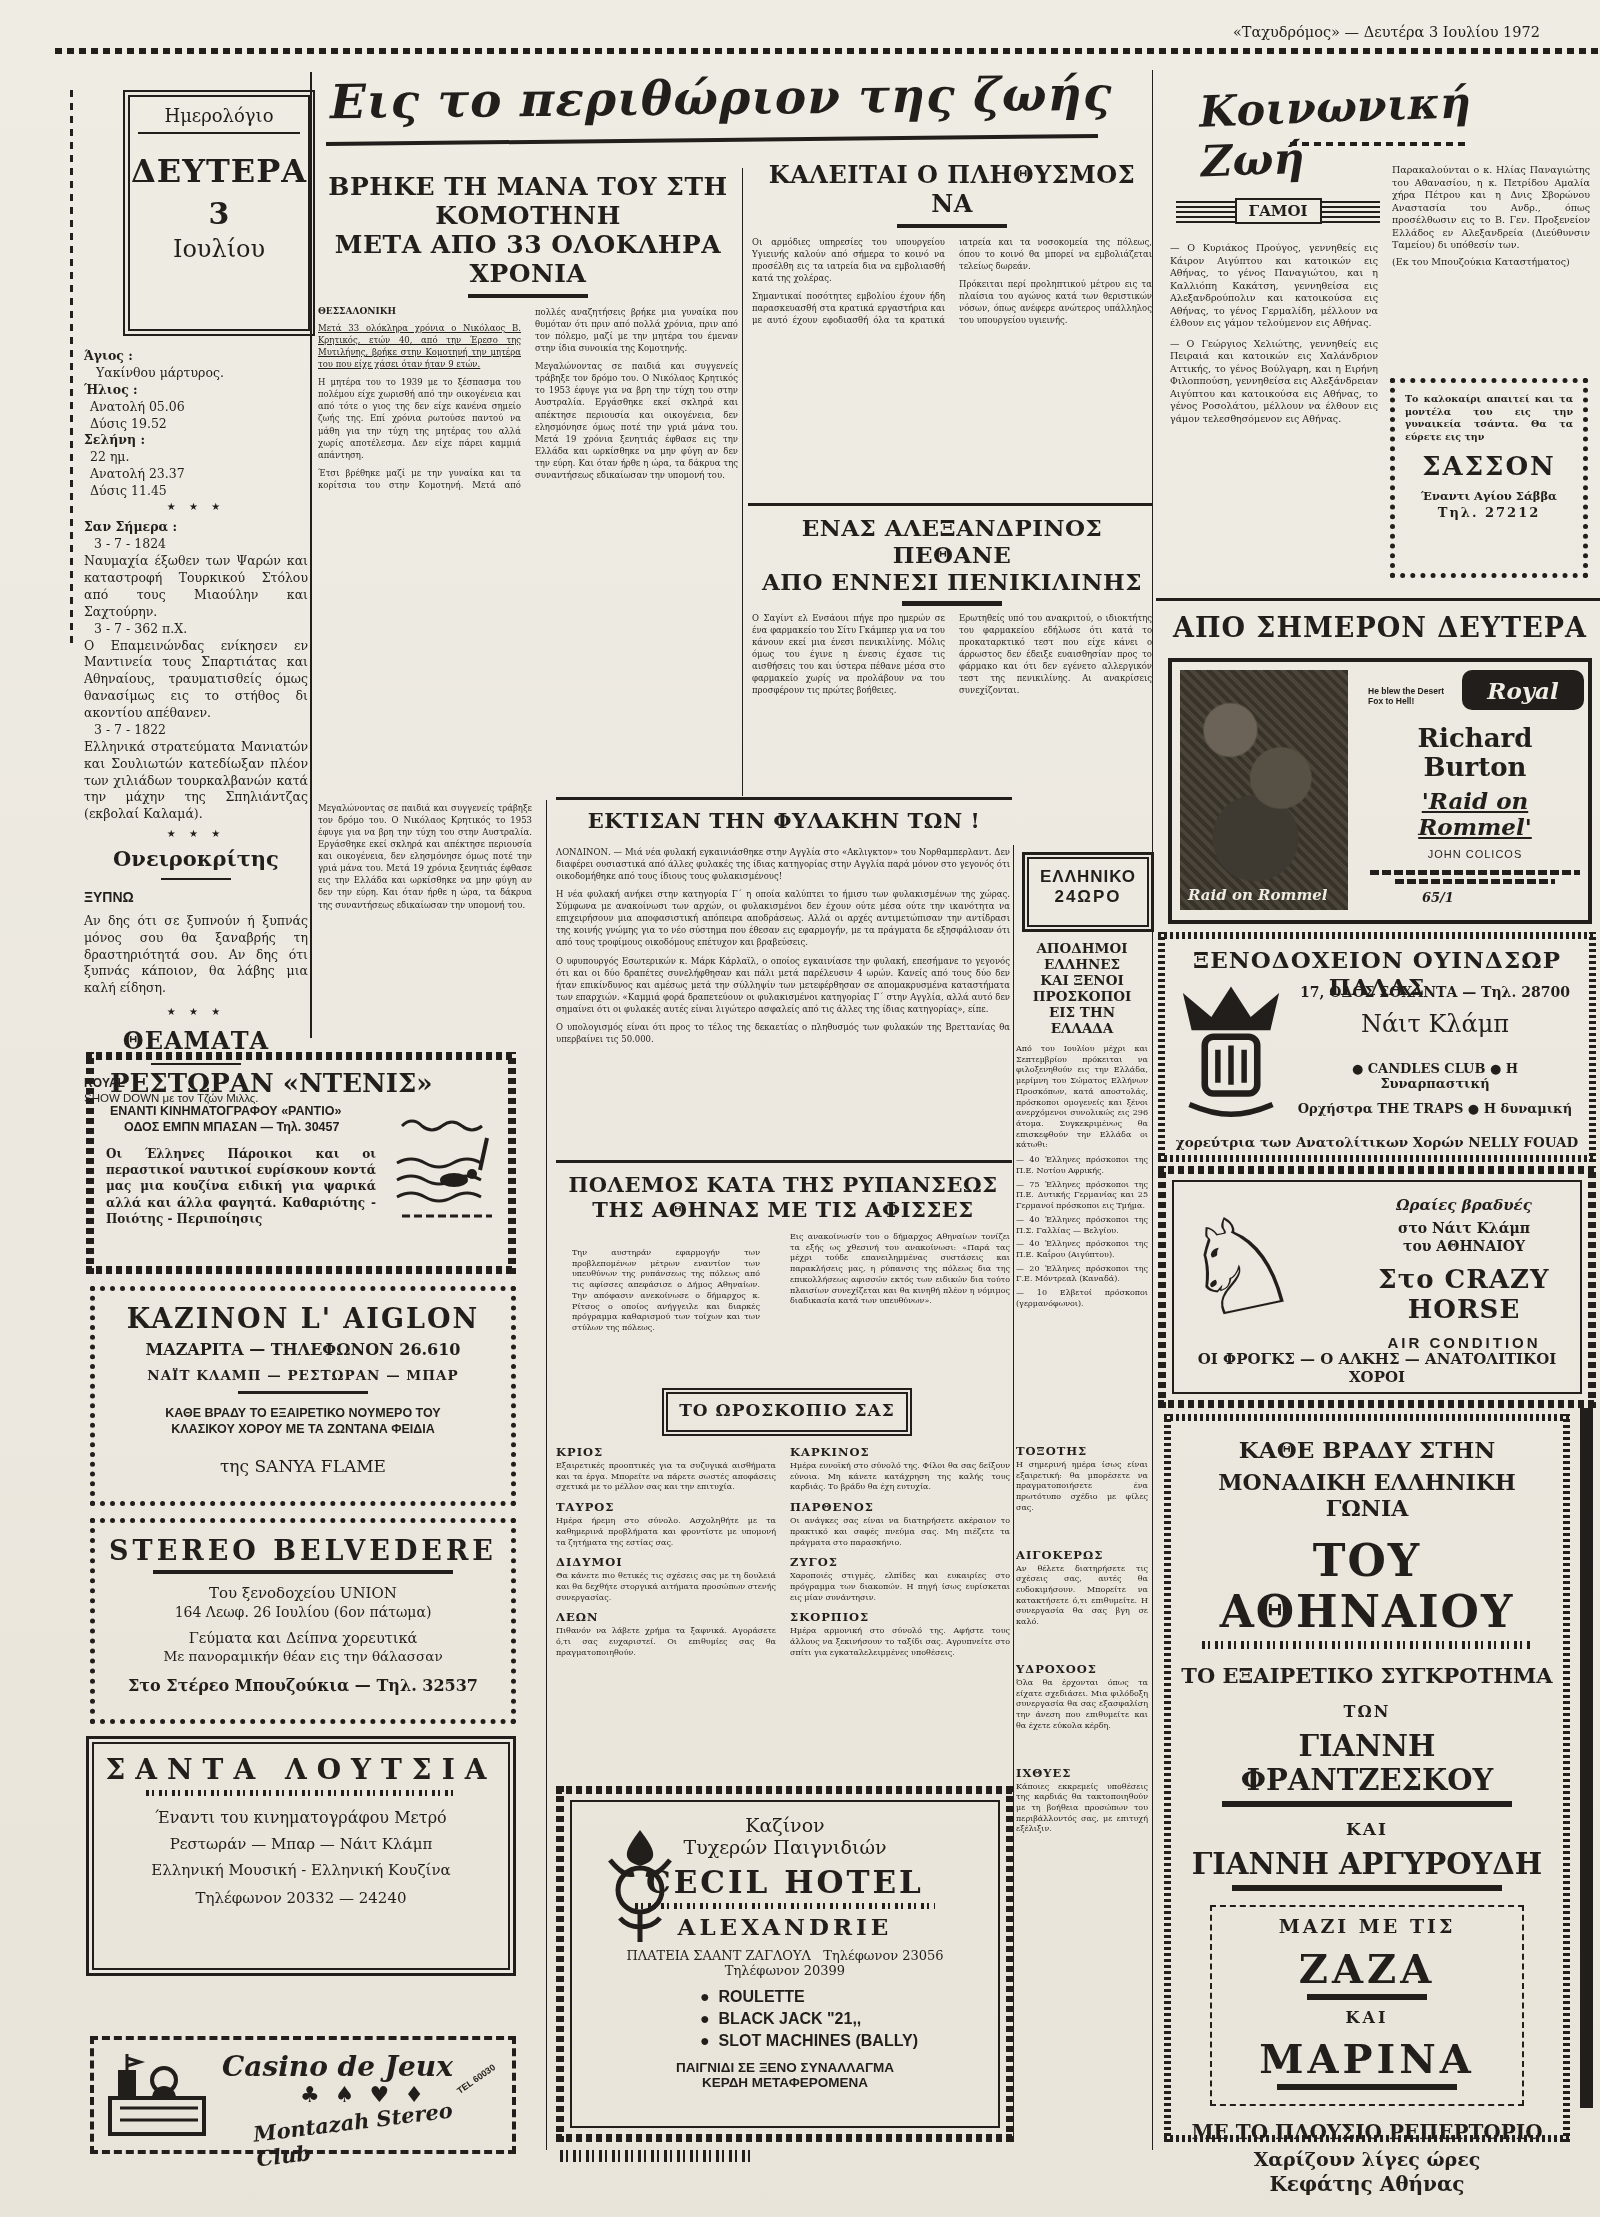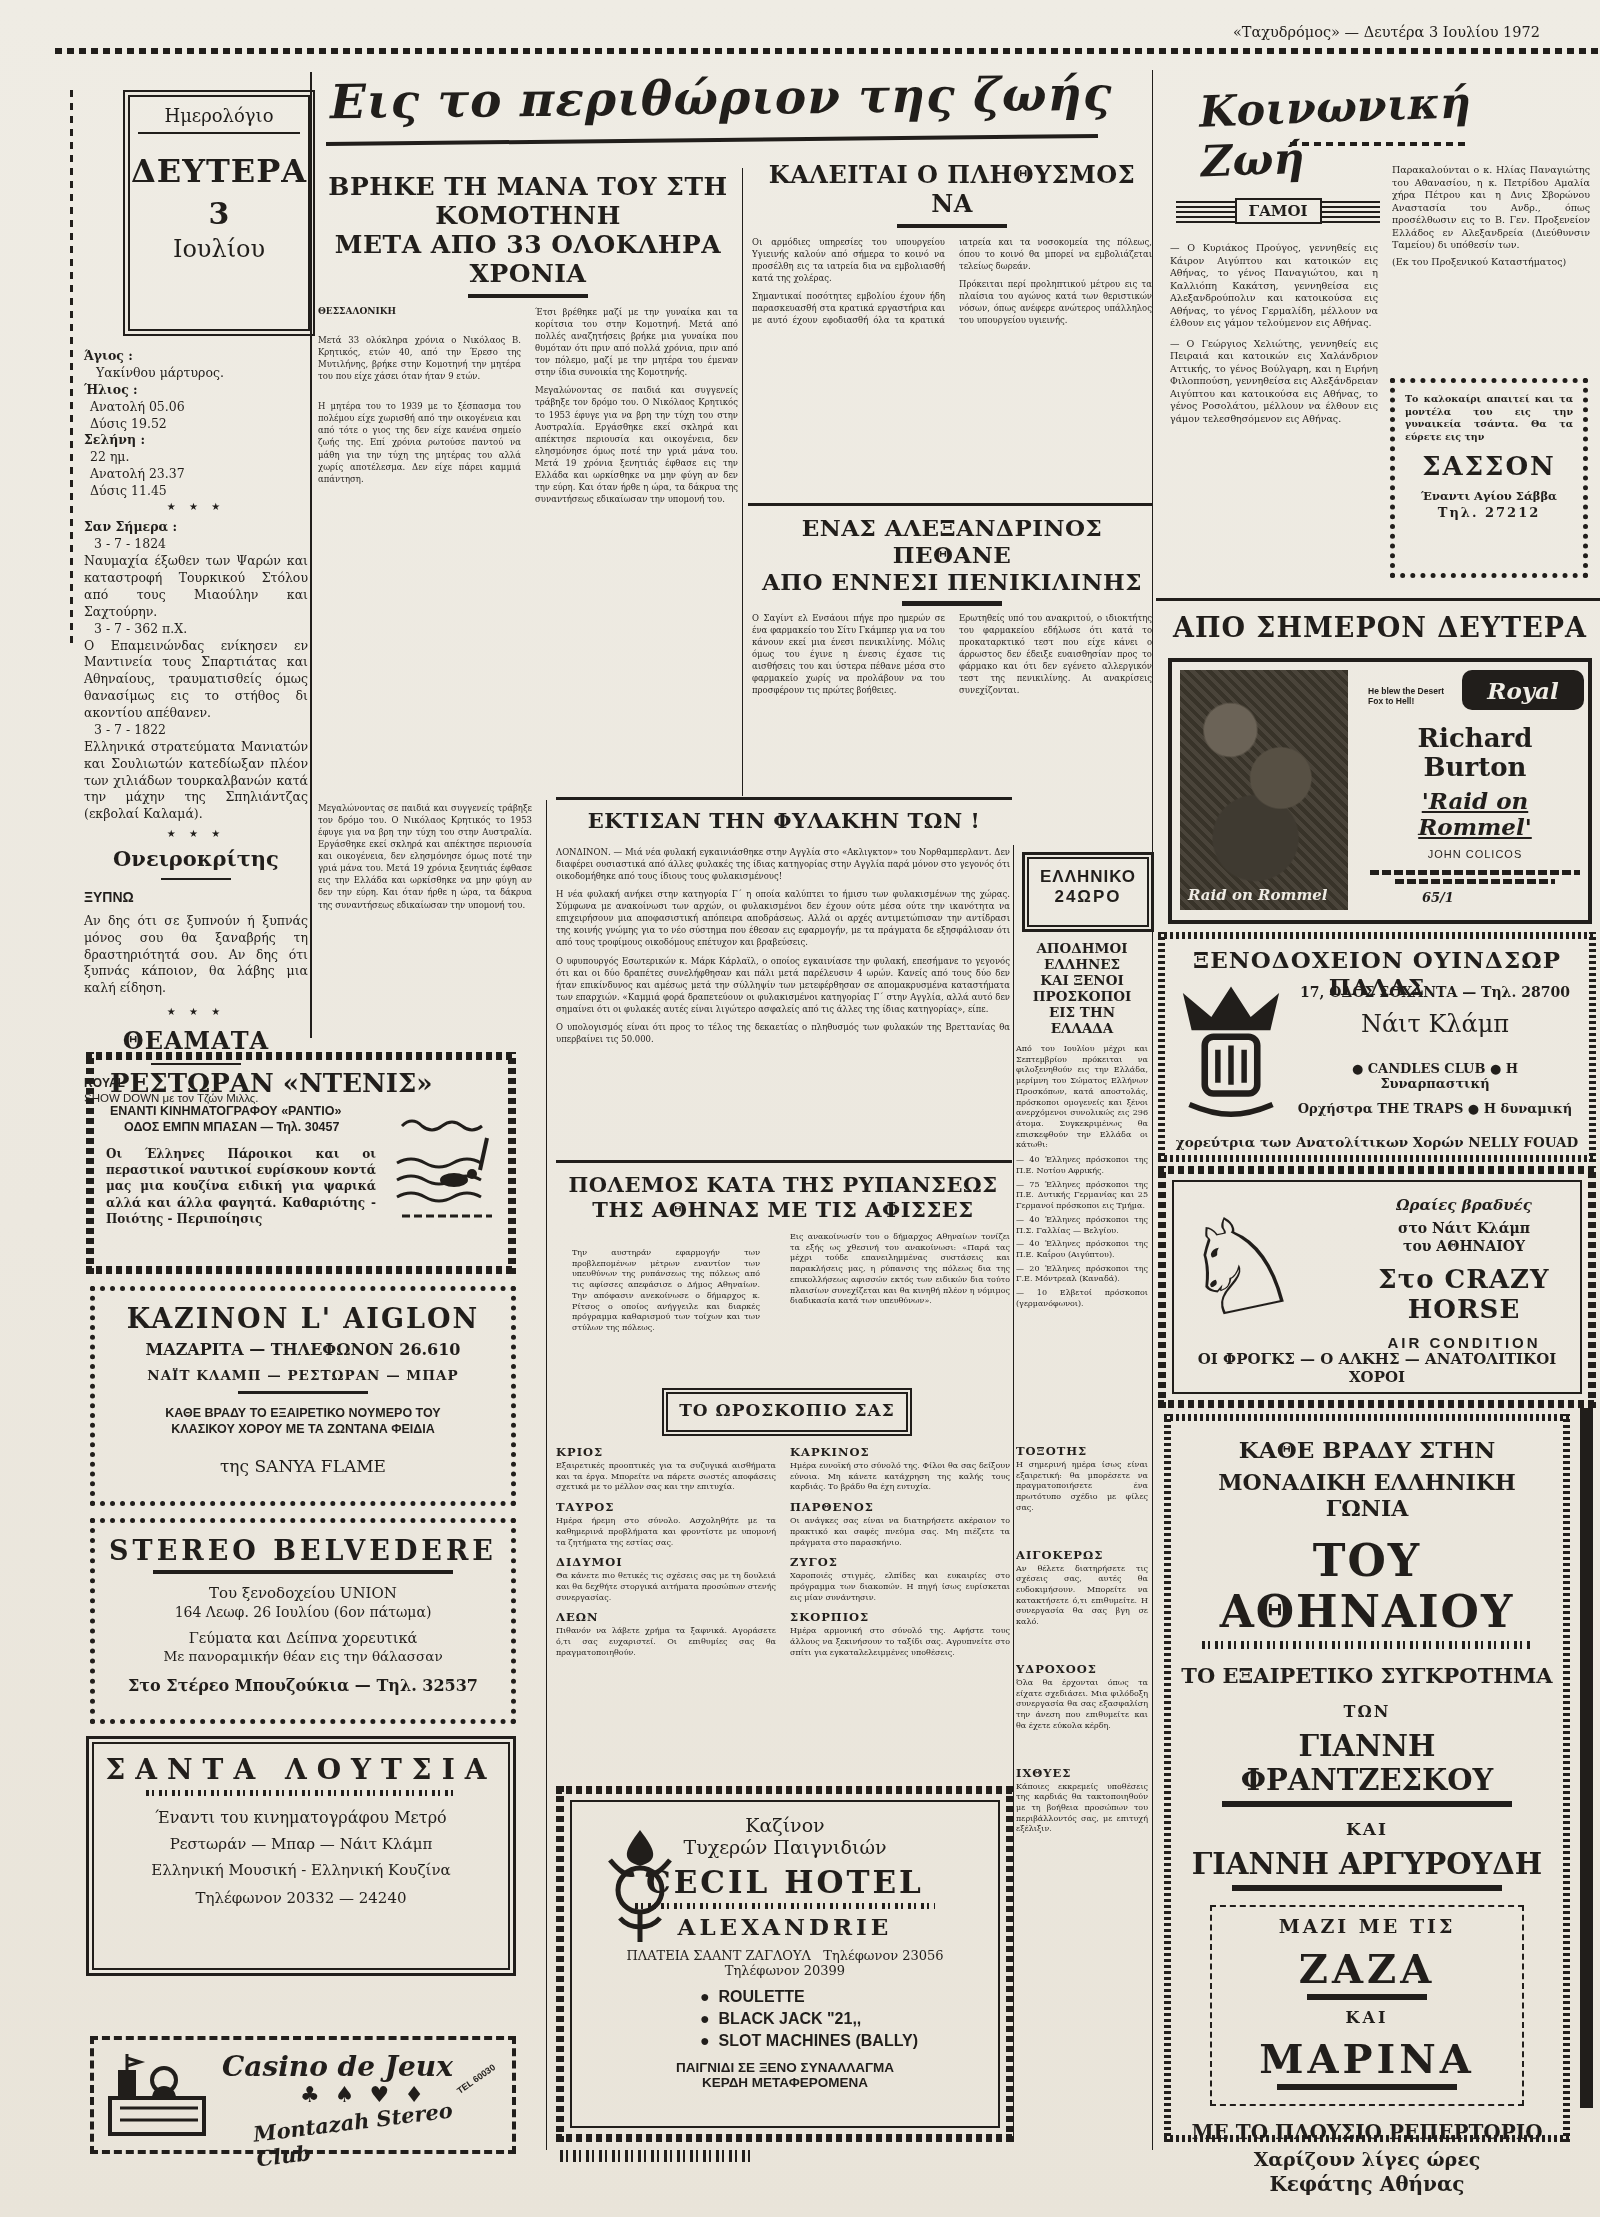--- a/index.html
+++ b/index.html
@@ -106,21 +106,21 @@
 
   <div class="abs script" style="left:330px;top:70px;width:790px;font-size:47px;letter-spacing:1px;transform:rotate(-.6deg);">Εις το περιθώριον της ζωής</div>
   <div class="abs ink" style="left:326px;top:138px;width:772px;height:4px;transform:rotate(-.6deg);"></div>
 
   <div class="abs" style="left:318px;top:172px;width:420px;">
     <div class="headline" style="font-size:25px;">ΒΡΗΚΕ ΤΗ ΜΑΝΑ ΤΟΥ ΣΤΗ ΚΟΜΟΤΗΝΗ</div>
     <div class="headline" style="font-size:25px;">ΜΕΤΑ ΑΠΟ 33 ΟΛΟΚΛΗΡΑ ΧΡΟΝΙΑ</div>
     <div class="minirule" style="width:120px;height:4px;"></div>
     <div class="cols2" style="height:520px;overflow:hidden;margin-top:8px;">
       <div class="b" style="font-size:9px;">ΘΕΣΣΑΛΟΝΙΚΗ</div>
-      <p class="t85" style="margin:18px 0;">Μετά 33 ολόκληρα χρόνια ο Νικόλαος Β. Κρητικός, ετών 40, από την Έρεσο της Μυτιλήνης, βρήκε στην Κομοτηνή την μητέρα του που είχε χάσει όταν ήταν 9 ετών.</p>
+      <p class="t85" style="margin:6px 0;text-decoration:underline;">Μετά 33 ολόκληρα χρόνια ο Νικόλαος Β. Κρητικός, ετών 40, από την Έρεσο της Μυτιλήνης, βρήκε στην Κομοτηνή την μητέρα του που είχε χάσει όταν ήταν 9 ετών.</p>
       <p class="t85" style="margin:6px 0;">Η μητέρα του το 1939 με το ξέσπασμα του πολέμου είχε χωρισθή από την οικογένεια και από τότε ο γιος της δεν είχε κανένα σημείο ζωής της. Επί χρόνια ρωτούσε παντού να μάθη για την τύχη της μητέρας του αλλά χωρίς αποτέλεσμα. Δεν είχε πάρει καμμιά απάντηση.</p>
       <p class="t85" style="margin:6px 0;">Έτσι βρέθηκε μαζί με την γυναίκα και τα κορίτσια του στην Κομοτηνή. Μετά από πολλές αναζητήσεις βρήκε μια γυναίκα που θυμόταν ότι πριν από πολλά χρόνια, πριν από τον πόλεμο, μαζί με την μητέρα του έμεναν στην ίδια συνοικία της Κομοτηνής.</p>
       <p class="t85" style="margin:6px 0;">Μεγαλώνοντας σε παιδιά και συγγενείς τράβηξε τον δρόμο του. Ο Νικόλαος Κρητικός το 1953 έφυγε για να βρη την τύχη του στην Αυστραλία. Εργάσθηκε εκεί σκληρά και απέκτησε περιουσία και οικογένεια, δεν ελησμόνησε όμως ποτέ την γριά μάνα του. Μετά 19 χρόνια ξενητιάς έφθασε εις την Ελλάδα και ωρκίσθηκε να μην φύγη αν δεν την εύρη. Και όταν ήρθε η ώρα, τα δάκρυα της συναντήσεως εδικαίωσαν την υπομονή του.</p>
     </div>
   </div>
   <div class="abs t85" style="left:318px;top:802px;width:214px;height:232px;overflow:hidden;">Μεγαλώνοντας σε παιδιά και συγγενείς τράβηξε τον δρόμο του. Ο Νικόλαος Κρητικός το 1953 έφυγε για να βρη την τύχη του στην Αυστραλία. Εργάσθηκε εκεί σκληρά και απέκτησε περιουσία και οικογένεια, δεν ελησμόνησε όμως ποτέ την γριά μάνα του. Μετά 19 χρόνια ξενητιάς έφθασε εις την Ελλάδα και ωρκίσθηκε να μην φύγη αν δεν την εύρη. Και όταν ήρθε η ώρα, τα δάκρυα της συναντήσεως εδικαίωσαν την υπομονή του.</div>
 
   <div class="vrule" style="left:742px;top:168px;height:628px;width:1px;"></div>
   <div class="vrule" style="left:546px;top:800px;height:1350px;width:1px;"></div>
 
@@ -257,21 +257,21 @@
     <div class="stripes"></div>
   </div>
 
   <div class="abs" style="left:1170px;top:242px;width:208px;height:346px;overflow:hidden;">
     <p class="t9" style="margin:0;">— Ο Κυριάκος Προύγος, γεννηθείς εις Κάιρον Αιγύπτου και κατοικών εις Αθήνας, το γένος Παναγιώτου, και η Καλλιόπη Κακάτση, γεννηθείσα εις Αλεξανδρούπολιν και κατοικούσα εις Αθήνας, το γένος Γερμαλίδη, μέλλουν να έλθουν εις γάμον τελούμενον εις Αθήνας.</p>
     <p class="t9" style="margin:8px 0 0 0;">— Ο Γεώργιος Χελιώτης, γεννηθείς εις Πειραιά και κατοικών εις Χαλάνδριον Αττικής, το γένος Βούλγαρη, και η Ειρήνη Φιλοππούση, γεννηθείσα εις Αλεξάνδρειαν Αιγύπτου και κατοικούσα εις Αθήνας, το γένος Ροσολάτου, μέλλουν να έλθουν εις γάμον τελεσθησόμενον εις Αθήνας.</p>
   </div>
 
   <div class="abs" style="left:1392px;top:164px;width:198px;height:206px;overflow:hidden;">
     <p class="t9" style="margin:0;">Παρακαλούνται ο κ. Ηλίας Παναγιώτης του Αθανασίου, η κ. Πετρίδου Αμαλία χήρα Πέτρου και η Δνις Σβορώνου Αναστασία του Ανδρ., όπως προσέλθωσιν εις το Β. Γεν. Προξενείον Ελλάδος εν Αλεξανδρεία (Διεύθυνσιν Ταμείου) δι υπόθεσίν των.</p>
-    <p class="t9" style="margin:4px 0 0 0;">(Εκ του Προξενικού Καταστήματος)</p>
+    <p class="t9" style="margin:4px 0 0 0;">(Εκ του Μπουζούκια Καταστήματος)</p>
   </div>
 
   <div class="abs rope" style="left:1390px;top:378px;width:198px;height:200px;padding:10px 10px;box-sizing:border-box;">
     <p class="t9 b" style="margin:0;">Το καλοκαίρι απαιτεί και τα μοντέλα του εις την γυναικεία τσάντα. Θα τα εύρετε εις την</p>
     <div class="ctr b" style="font-size:26px;letter-spacing:2px;margin-top:8px;">ΣΑΣΣΟΝ</div>
     <div class="ctr b" style="font-size:11.5px;margin-top:8px;">Έναντι Αγίου Σάββα</div>
     <div class="ctr b" style="font-size:13px;letter-spacing:2px;margin-top:2px;">Τηλ. 27212</div>
   </div>
 
   <div class="hrule" style="left:1156px;top:598px;width:444px;height:3px;"></div>

